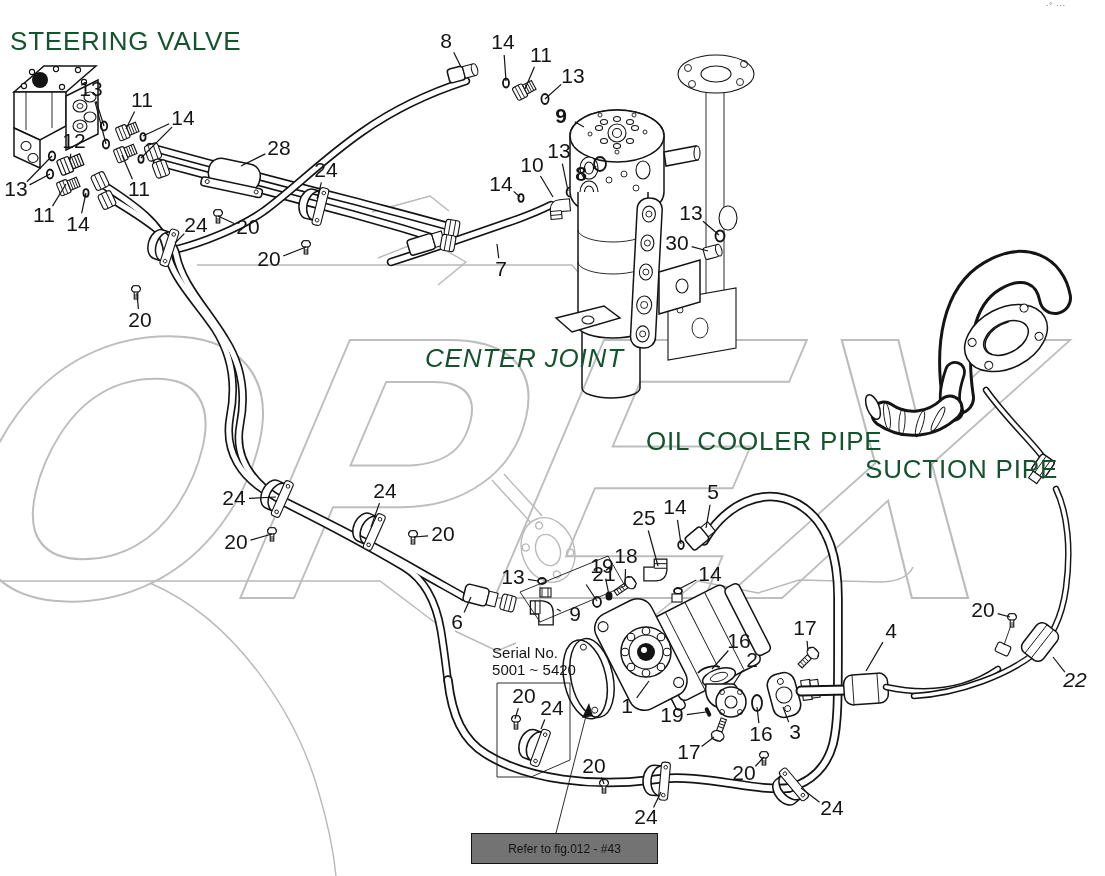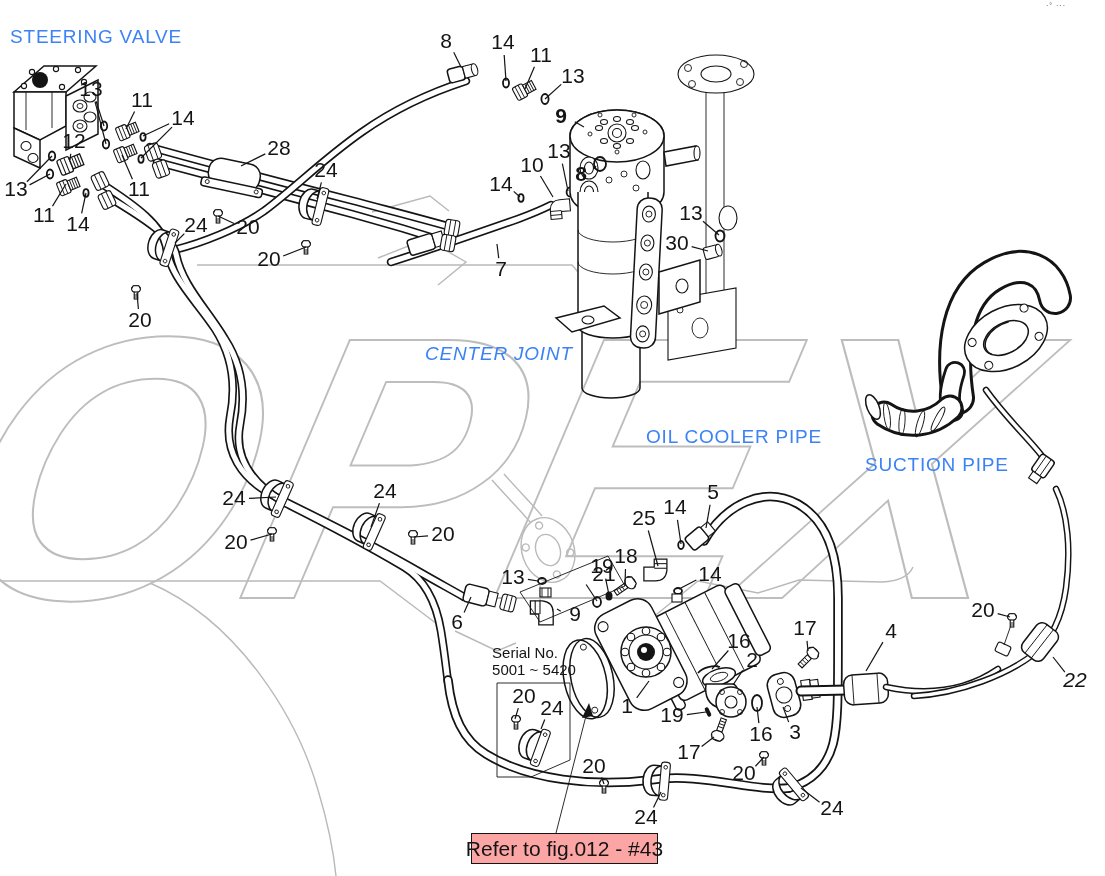--- a/index.html
+++ b/index.html
@@ -1,27 +1,27 @@
 <!DOCTYPE html>
 <html><head>
 <meta charset="utf-8">
 <style>
   html,body{margin:0;padding:0;background:#fff;}
   .stage{position:relative;width:1105px;height:876px;background:#fff;overflow:hidden;
          font-family:"Liberation Sans",sans-serif;color:#141414;}
   .stage svg.art{position:absolute;left:0;top:0;}
-  .title{position:absolute;font-size:19px;letter-spacing:0.8px;color:#3b82f6;white-space:nowrap;}
+  .title{position:absolute;font-size:26px;letter-spacing:0.8px;color:#14532d;white-space:nowrap;}
   .callout{position:absolute;font-size:21px;color:#141414;transform:translate(-50%,-55%);
            white-space:nowrap;line-height:1;}
   .callout.bold{font-weight:bold;}
   .serial{position:absolute;left:534px;top:644px;transform:translateX(-50%);
           font-size:15px;text-align:left;line-height:1.15;white-space:nowrap;}
   .refer{position:absolute;left:471px;top:833px;width:185px;height:29px;
          border:1.5px solid #141414;display:flex;align-items:center;justify-content:center;
-         font-size:21px;white-space:nowrap;background:#fca5a5;}
+         font-size:12px;white-space:nowrap;background:#737373;}
   .corner{position:absolute;left:1046px;top:2px;font-size:7px;color:#555;letter-spacing:1px;}
   
   .gry{fill:none;stroke:#b9b9b9;stroke-width:1.4px;}
   .wm{fill:none;stroke:#bdbdbd;stroke-width:2px;font-family:"Liberation Sans",sans-serif;
       font-style:italic;font-weight:bold;font-size:375px;letter-spacing:4px;}
   .ln{fill:none;stroke:#141414;stroke-width:1.5px;}
   .lnthin{fill:none;stroke:#141414;stroke-width:0.9px;}
   .w{fill:#fff;stroke:#141414;stroke-width:1.5px;}
   .wt{fill:#fff;stroke:#141414;stroke-width:1.1px;}
   .dk{fill:#141414;stroke:none;}

